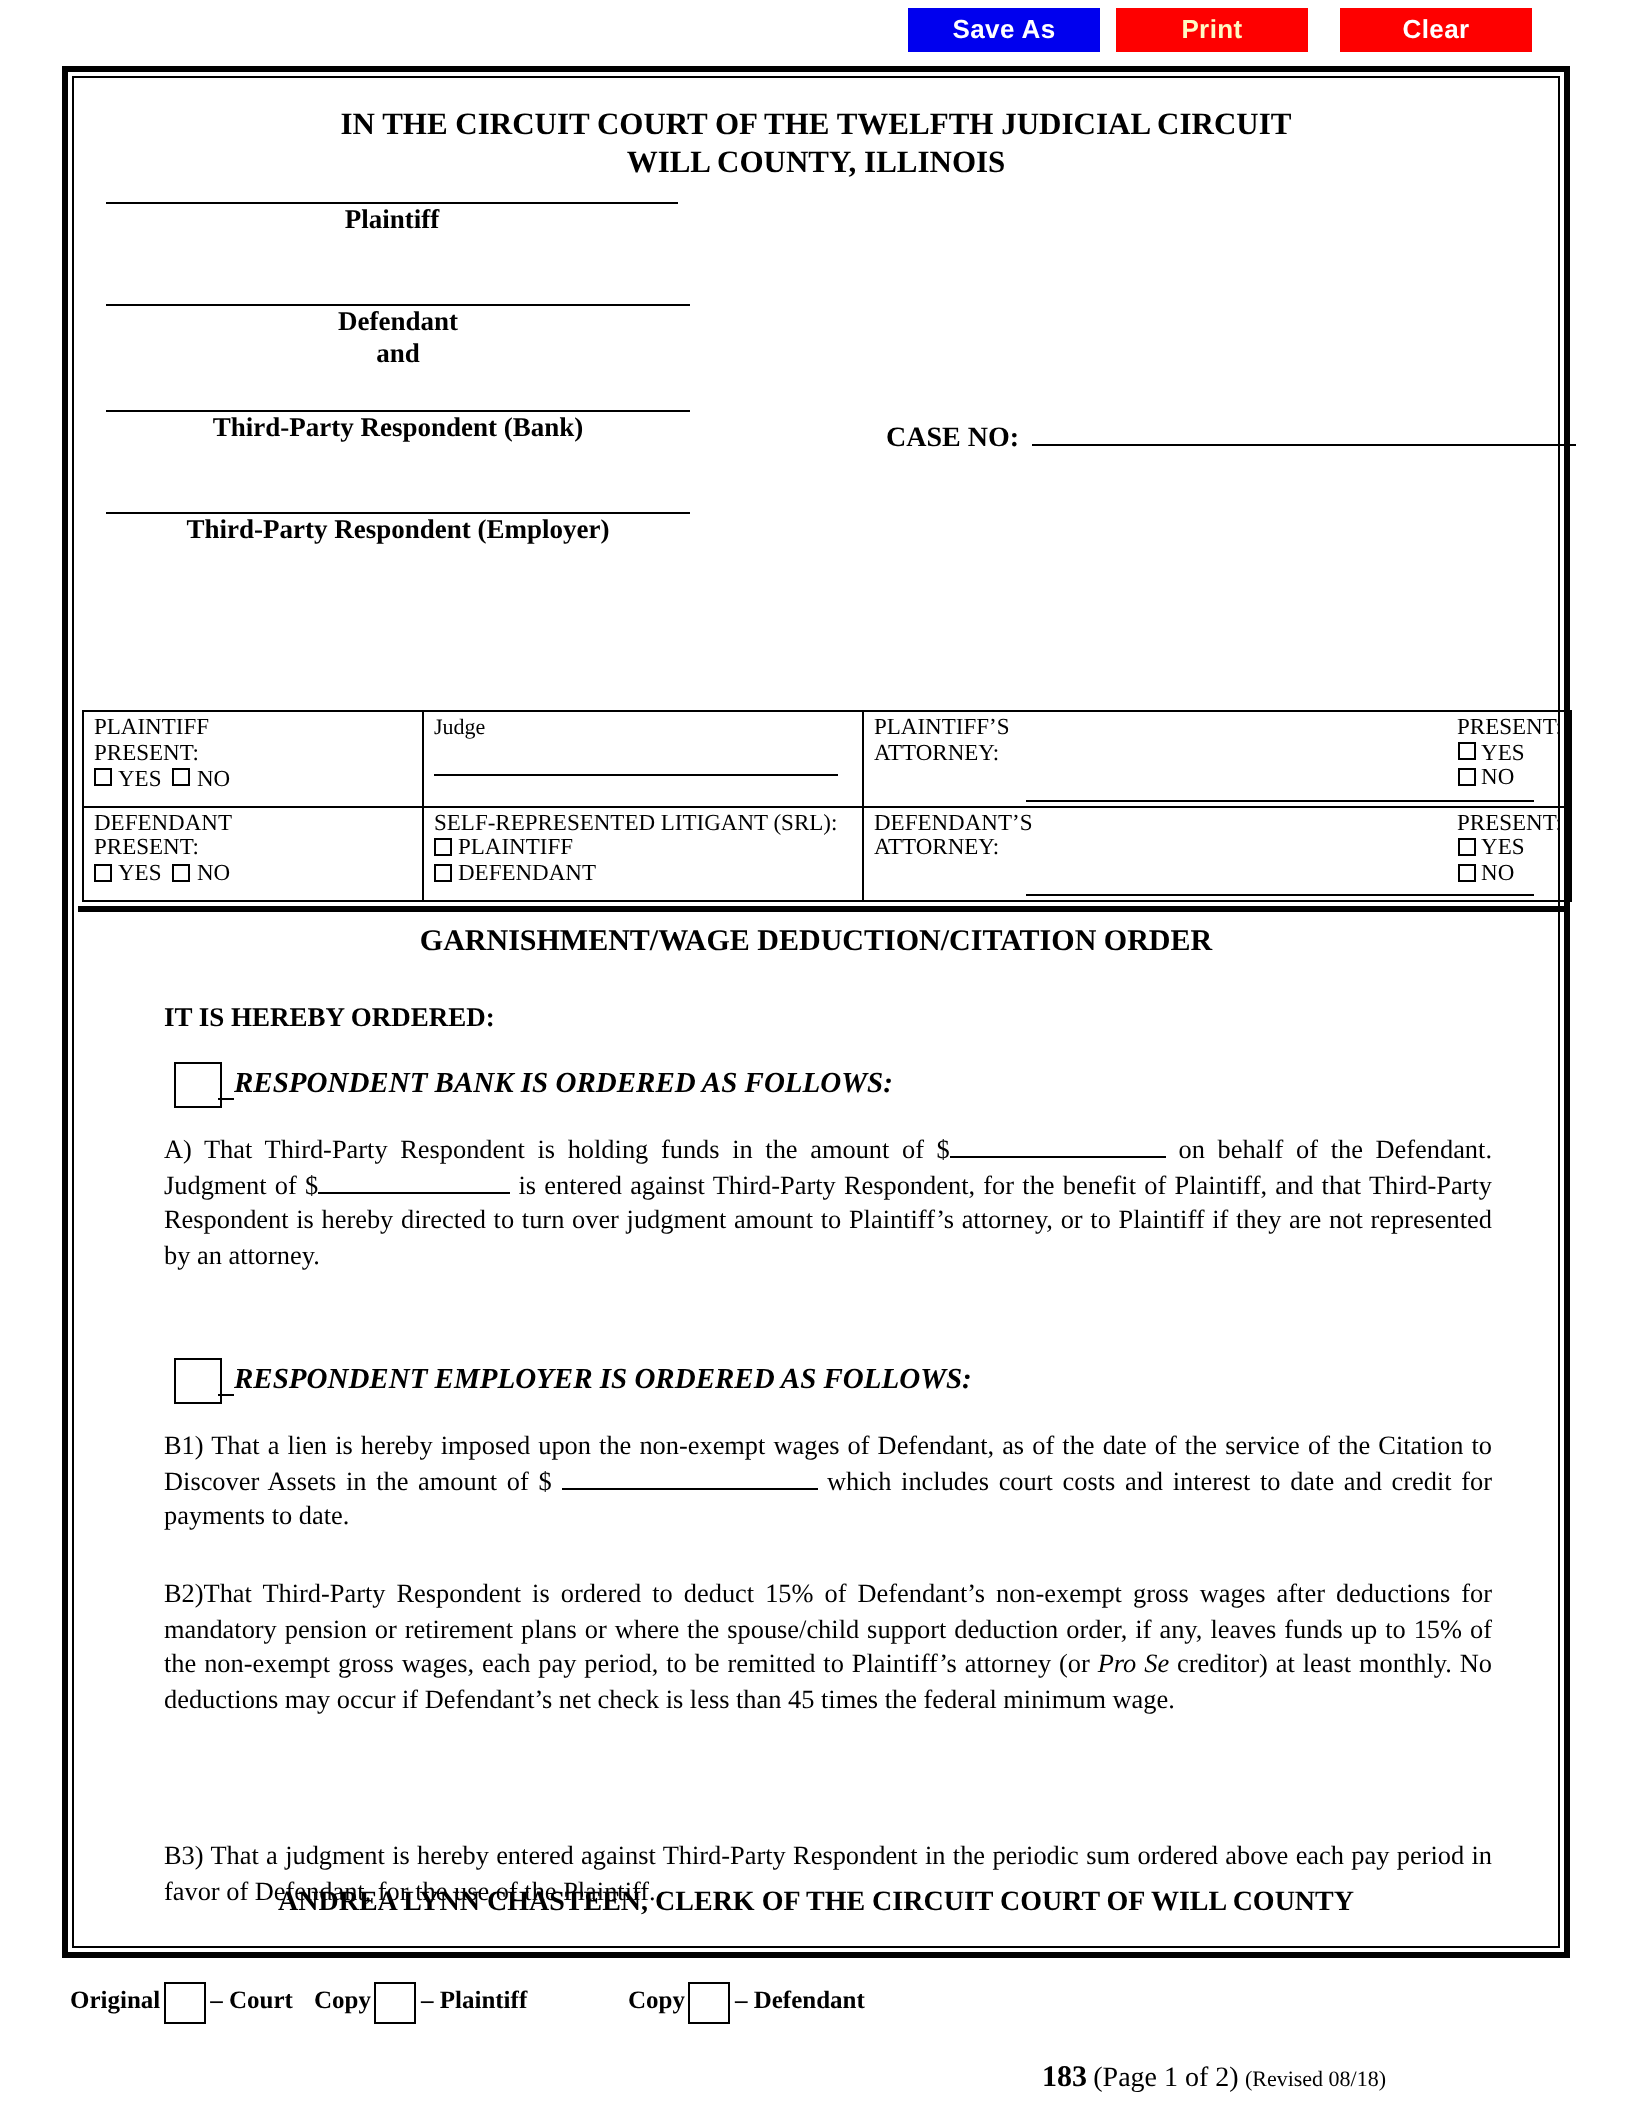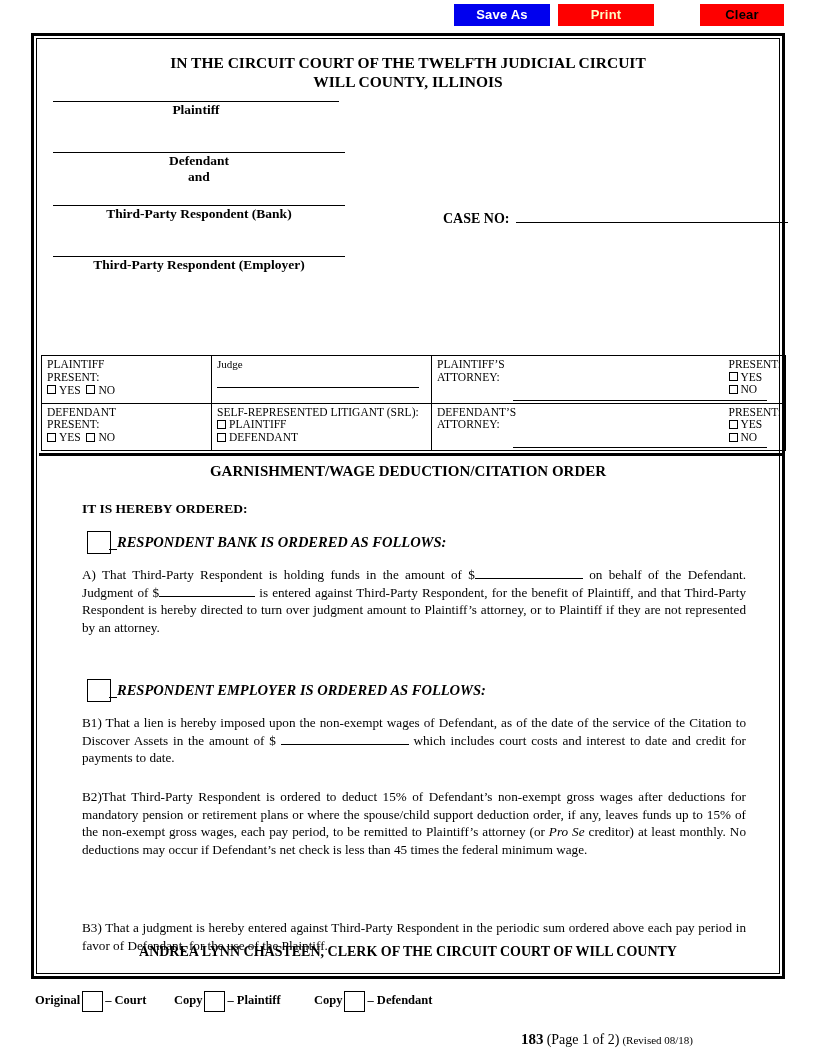--- a/index.html
+++ b/index.html
@@ -33,21 +33,21 @@
     font-family: "Liberation Sans", sans-serif;
     font-weight: bold;
     font-size: 13px;
     border: 0;
     padding: 0;
     cursor: pointer;
     letter-spacing: .2px;
   }
   .tbtn-save  { left: 454px; width: 96px; background: #0000ee; color: #ffffff; }
   .tbtn-print { left: 558px; width: 96px; background: #fe0000; color: #fef9c3; }
-  .tbtn-clear { left: 700px; width: 84px; background: #fe0000; color: #000000; }
+  .tbtn-clear { left: 670px; width: 96px; background: #fe0000; color: #ffffff; }
 
   
   .page-frame {
     position: absolute;
     left: 31px;
     top: 33px;
     width: 754px;
     height: 946px;
     border: 3px solid #000;
     box-sizing: border-box;
@@ -271,21 +271,21 @@
   }
   .foot-box {
     display: inline-block;
     width: 19px;
     height: 19px;
     border: 1.6px solid #000;
     vertical-align: middle;
     margin: 0 2px;
   }
   .f-orig { left: 4px; }
-  .f-cp1  { left: 143px; font-family: Liberation Serif, serif; }
+  .f-cp1  { left: 126px; font-family: Liberation Serif, serif; }
   .f-cp2  { left: 283px; }
   .f-num  { left: 490px; font-weight: normal; margin-top: 39px; }
   .f-num .num { font-weight: bold; font-size: 15px; }
   .f-num .pg  { font-size: 14px; }
   .f-num .rev { font-size: 11px; }
 </style>
 </head>
 <body>
 
 <div class="toolbar">

